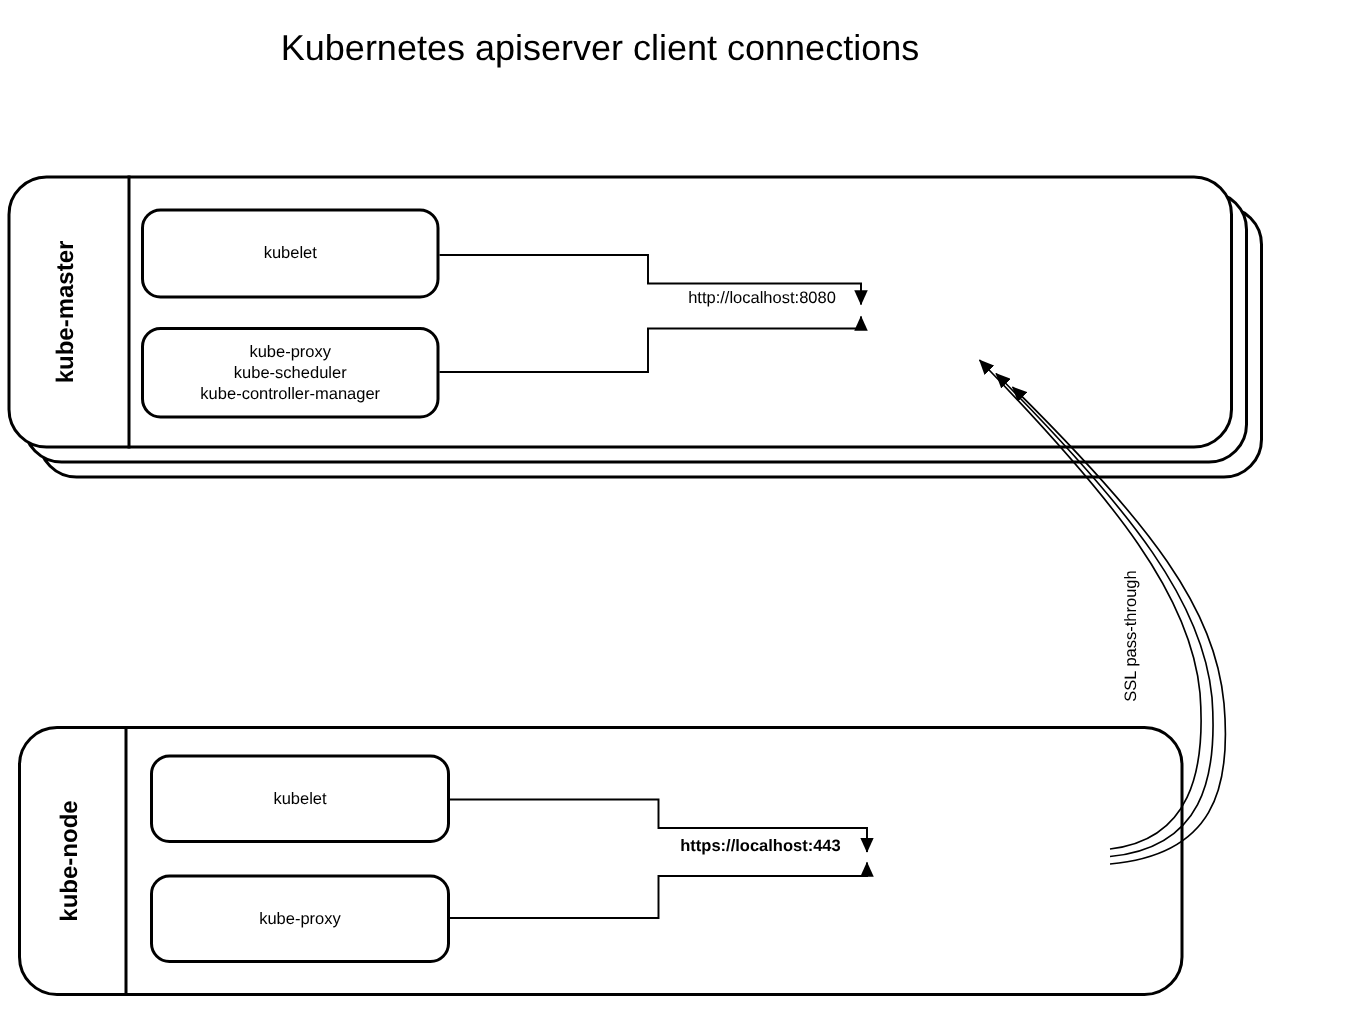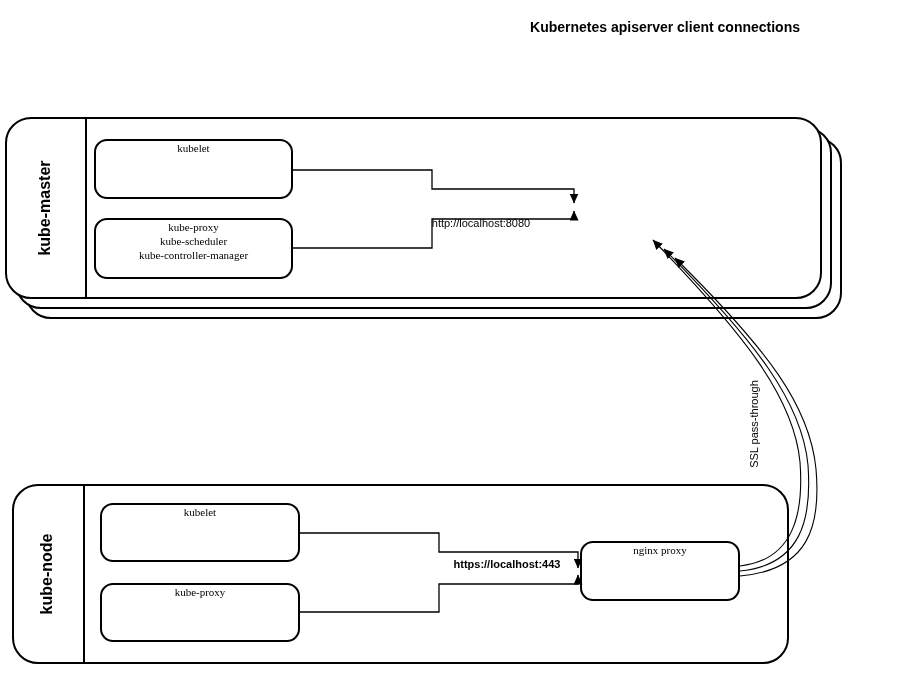--- a/index.html
+++ b/index.html
@@ -1,38 +1,38 @@
 <!DOCTYPE html>
 <html><head>
 <meta charset="utf-8">
 <style>
   html,body{margin:0;padding:0;background:#fff;}
   .canvas{
     position:relative;width:914px;height:674px;background:#fff;
     font-family:"Liberation Sans",sans-serif;color:#000;overflow:hidden;
   }
   .title{
-    position:absolute;left:0;top:19px;width:800px;text-align:right;
-    font-size:14px;font-weight:bold;
+    position:absolute;left:0;top:19px;width:800px;text-align:center;
+    font-size:24px;font-weight:normal;
   }
   .outer{
     position:absolute;background:#fff;border:2px solid #000;border-radius:26px;
     box-sizing:border-box;
   }
   .divider{position:absolute;width:2px;background:#000;}
   .vlabel{
     position:absolute;display:flex;align-items:center;justify-content:center;
   }
   .vlabel span{
     transform:rotate(-90deg);white-space:nowrap;font-weight:bold;font-size:16px;
   }
   .inner{
     position:absolute;background:#fff;border:2.5px solid #000;border-radius:13px;
     box-sizing:border-box;display:flex;flex-direction:column;align-items:center;
-    justify-content:flex-start;text-align:center;font-size:11px;line-height:14px;font-family:Liberation Serif, serif;
+    justify-content:center;text-align:center;font-size:11px;line-height:14px;
   }
   .wire-label{position:absolute;font-size:11px;text-align:center;white-space:nowrap;}
   .ssl-label{
     position:absolute;left:700px;top:417px;width:110px;height:14px;
     font-size:11px;text-align:center;white-space:nowrap;transform:rotate(-90deg);
   }
   svg.wires{position:absolute;left:0;top:0;pointer-events:none;}
 </style>
 </head>
 <body>
@@ -53,39 +53,36 @@
     <span>kubelet</span>
   </div>
 
   <div class="inner" style="left:94px;top:218px;width:199px;height:61px;">
     <span>kube-proxy</span>
     <span>kube-scheduler</span>
     <span>kube-controller-manager</span>
   </div>
 
 
-  <div class="wire-label" style="left:407px;top:193px;width:148px;margin-top:24px;">http://localhost:8080</div>
+  <div class="wire-label" style="left:434px;top:193px;width:148px;">http://localhost:8080</div>
 
   <div class="outer" style="left:12px;top:484px;width:777px;height:180px;"></div>
   <div class="divider" style="left:83px;top:484px;height:180px;"></div>
   <div class="vlabel" style="left:12px;top:484px;width:71px;height:180px;">
     <span>kube-node</span>
   </div>
 
   <div class="inner" style="left:100px;top:503px;width:200px;height:59px;">
     <span>kubelet</span>
   </div>
 
   <div class="inner" style="left:100px;top:583px;width:200px;height:59px;">
     <span>kube-proxy</span>
   </div>
 
-  <div class="inner" style="left:580px;top:541px;width:160px;height:60px;">
-    <span>nginx proxy</span>
-  </div>
 
   <div class="wire-label" style="left:433px;top:558px;width:148px;font-weight:bold;">https://localhost:443</div>
 
   <div class="ssl-label">SSL pass-through</div>
 
   <svg class="wires" width="914" height="674" viewBox="0 0 914 674">
     <defs>
       <marker id="arrow" markerWidth="11" markerHeight="9" refX="9.5" refY="4.5" orient="auto" markerUnits="userSpaceOnUse">
         <path d="M0,0 L10,4.5 L0,9 z" fill="#000"></path>
       </marker>

